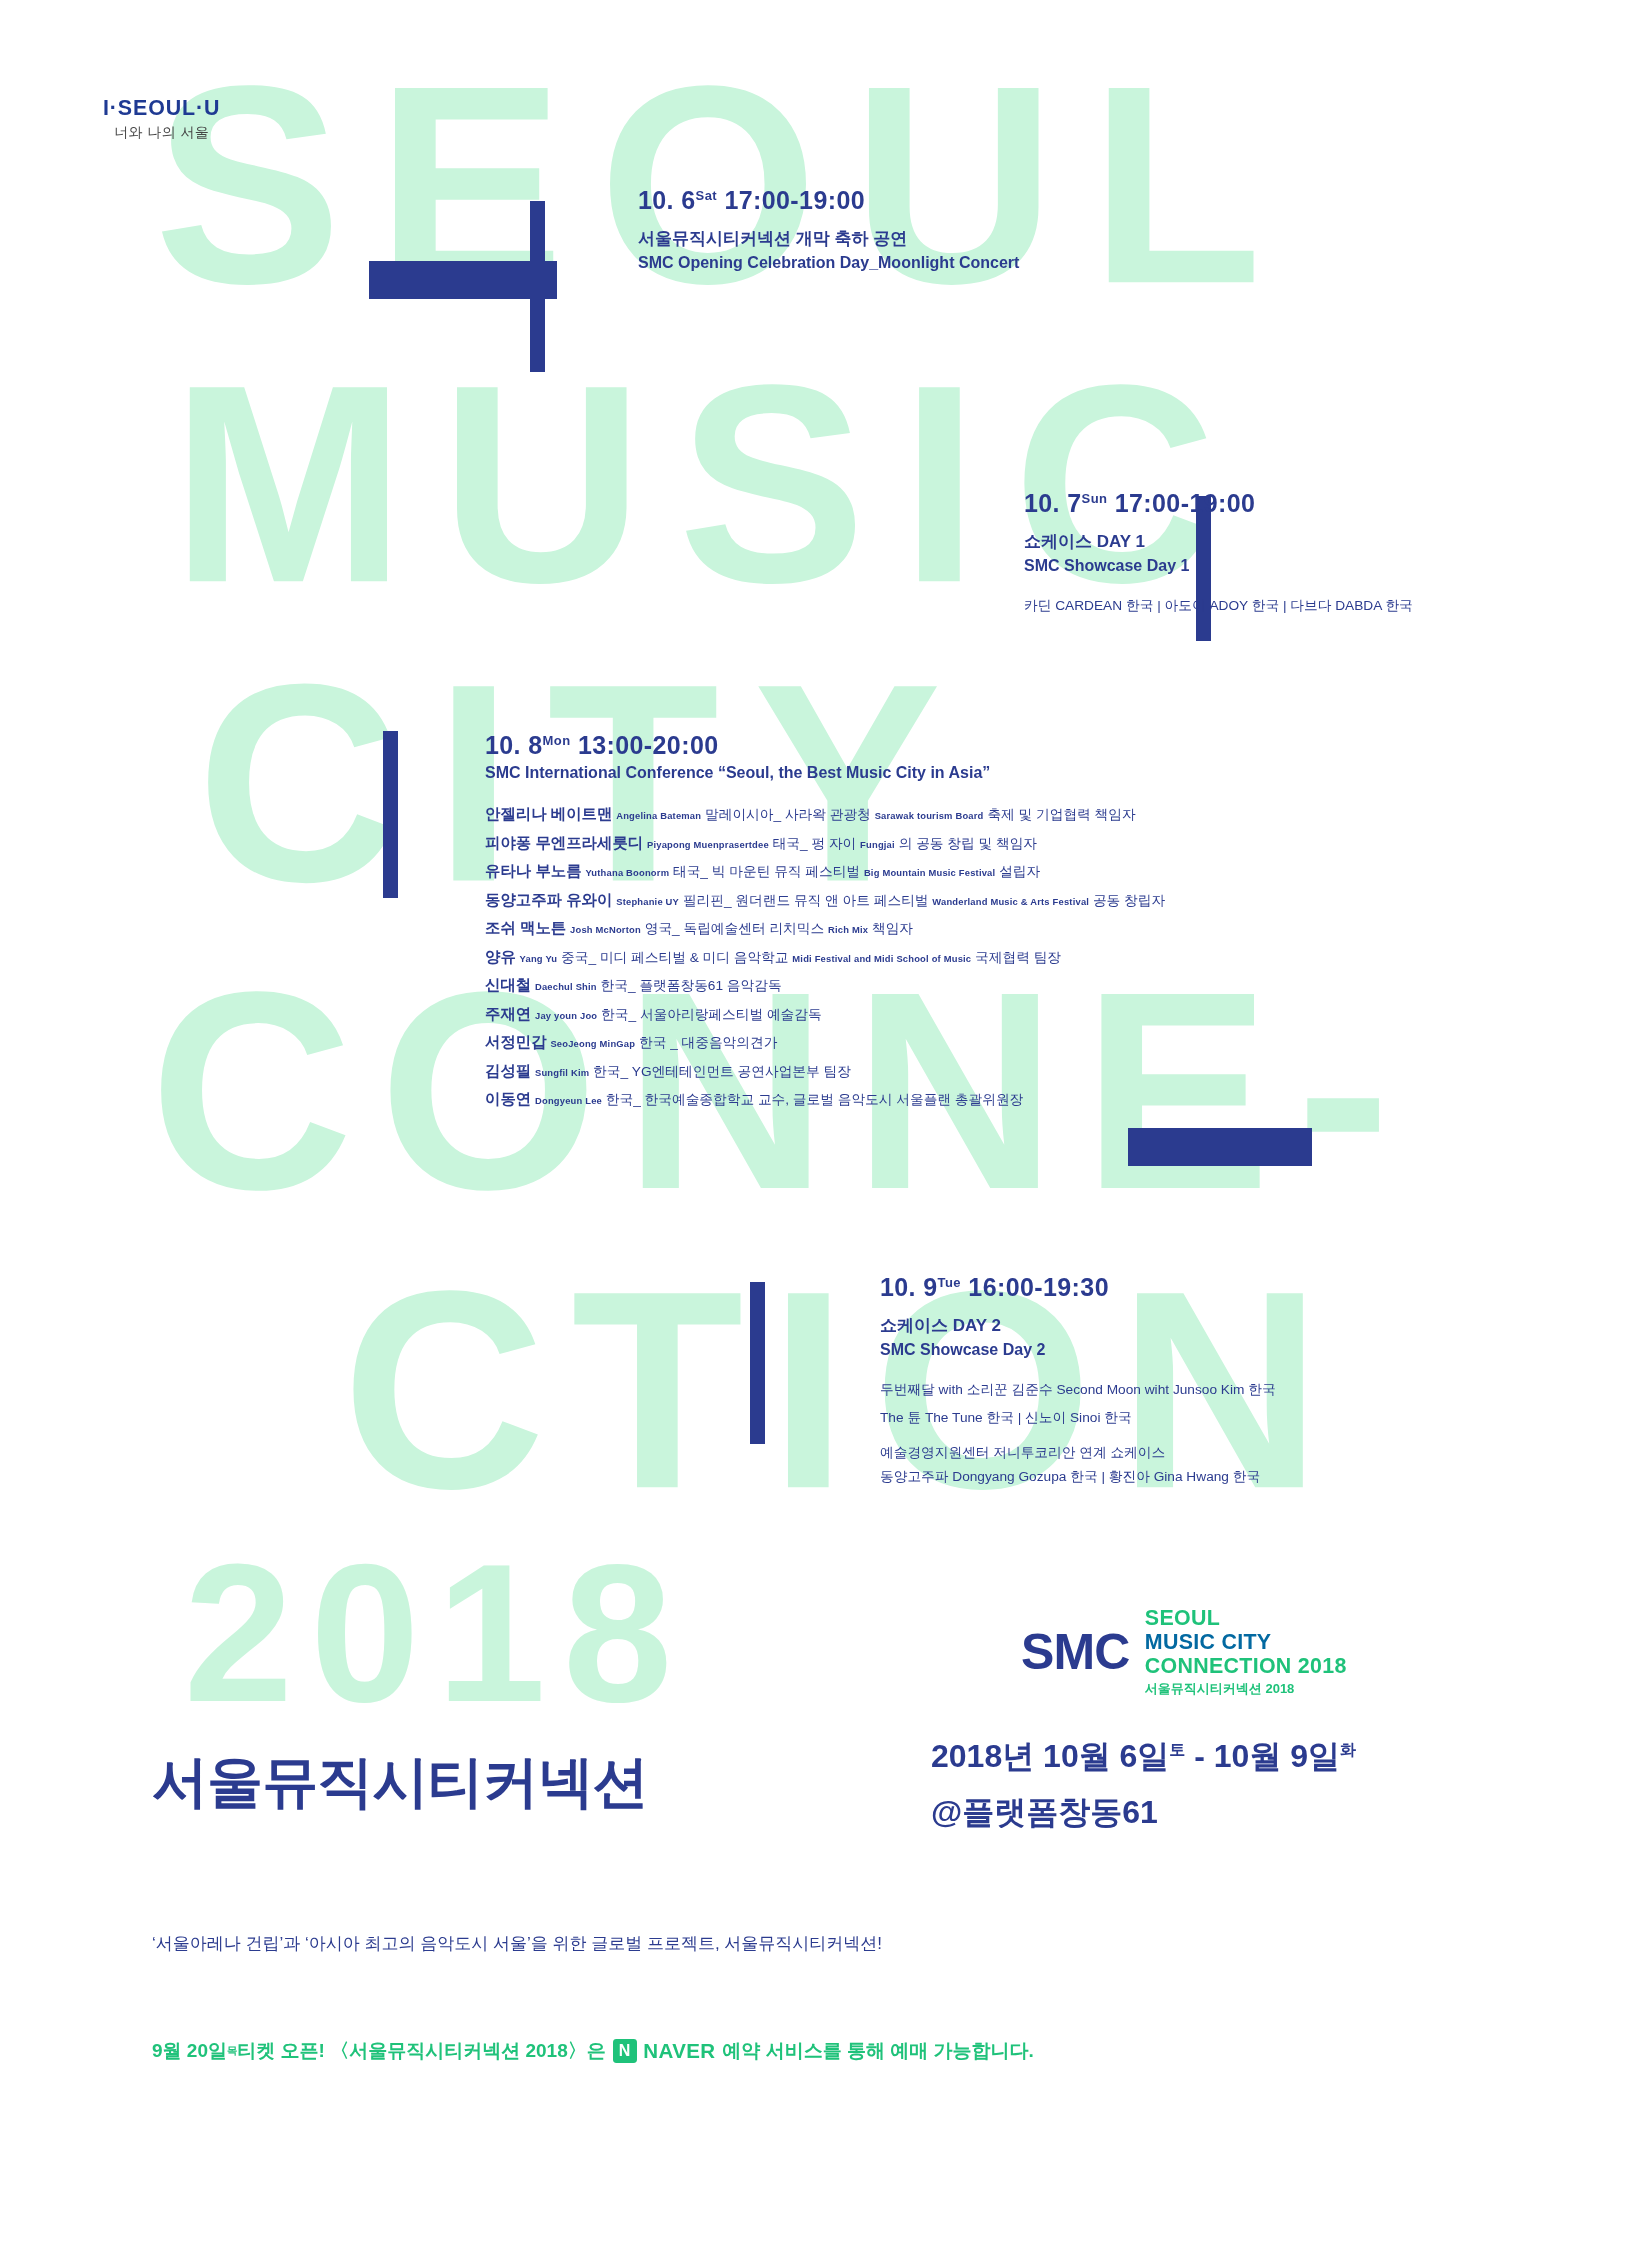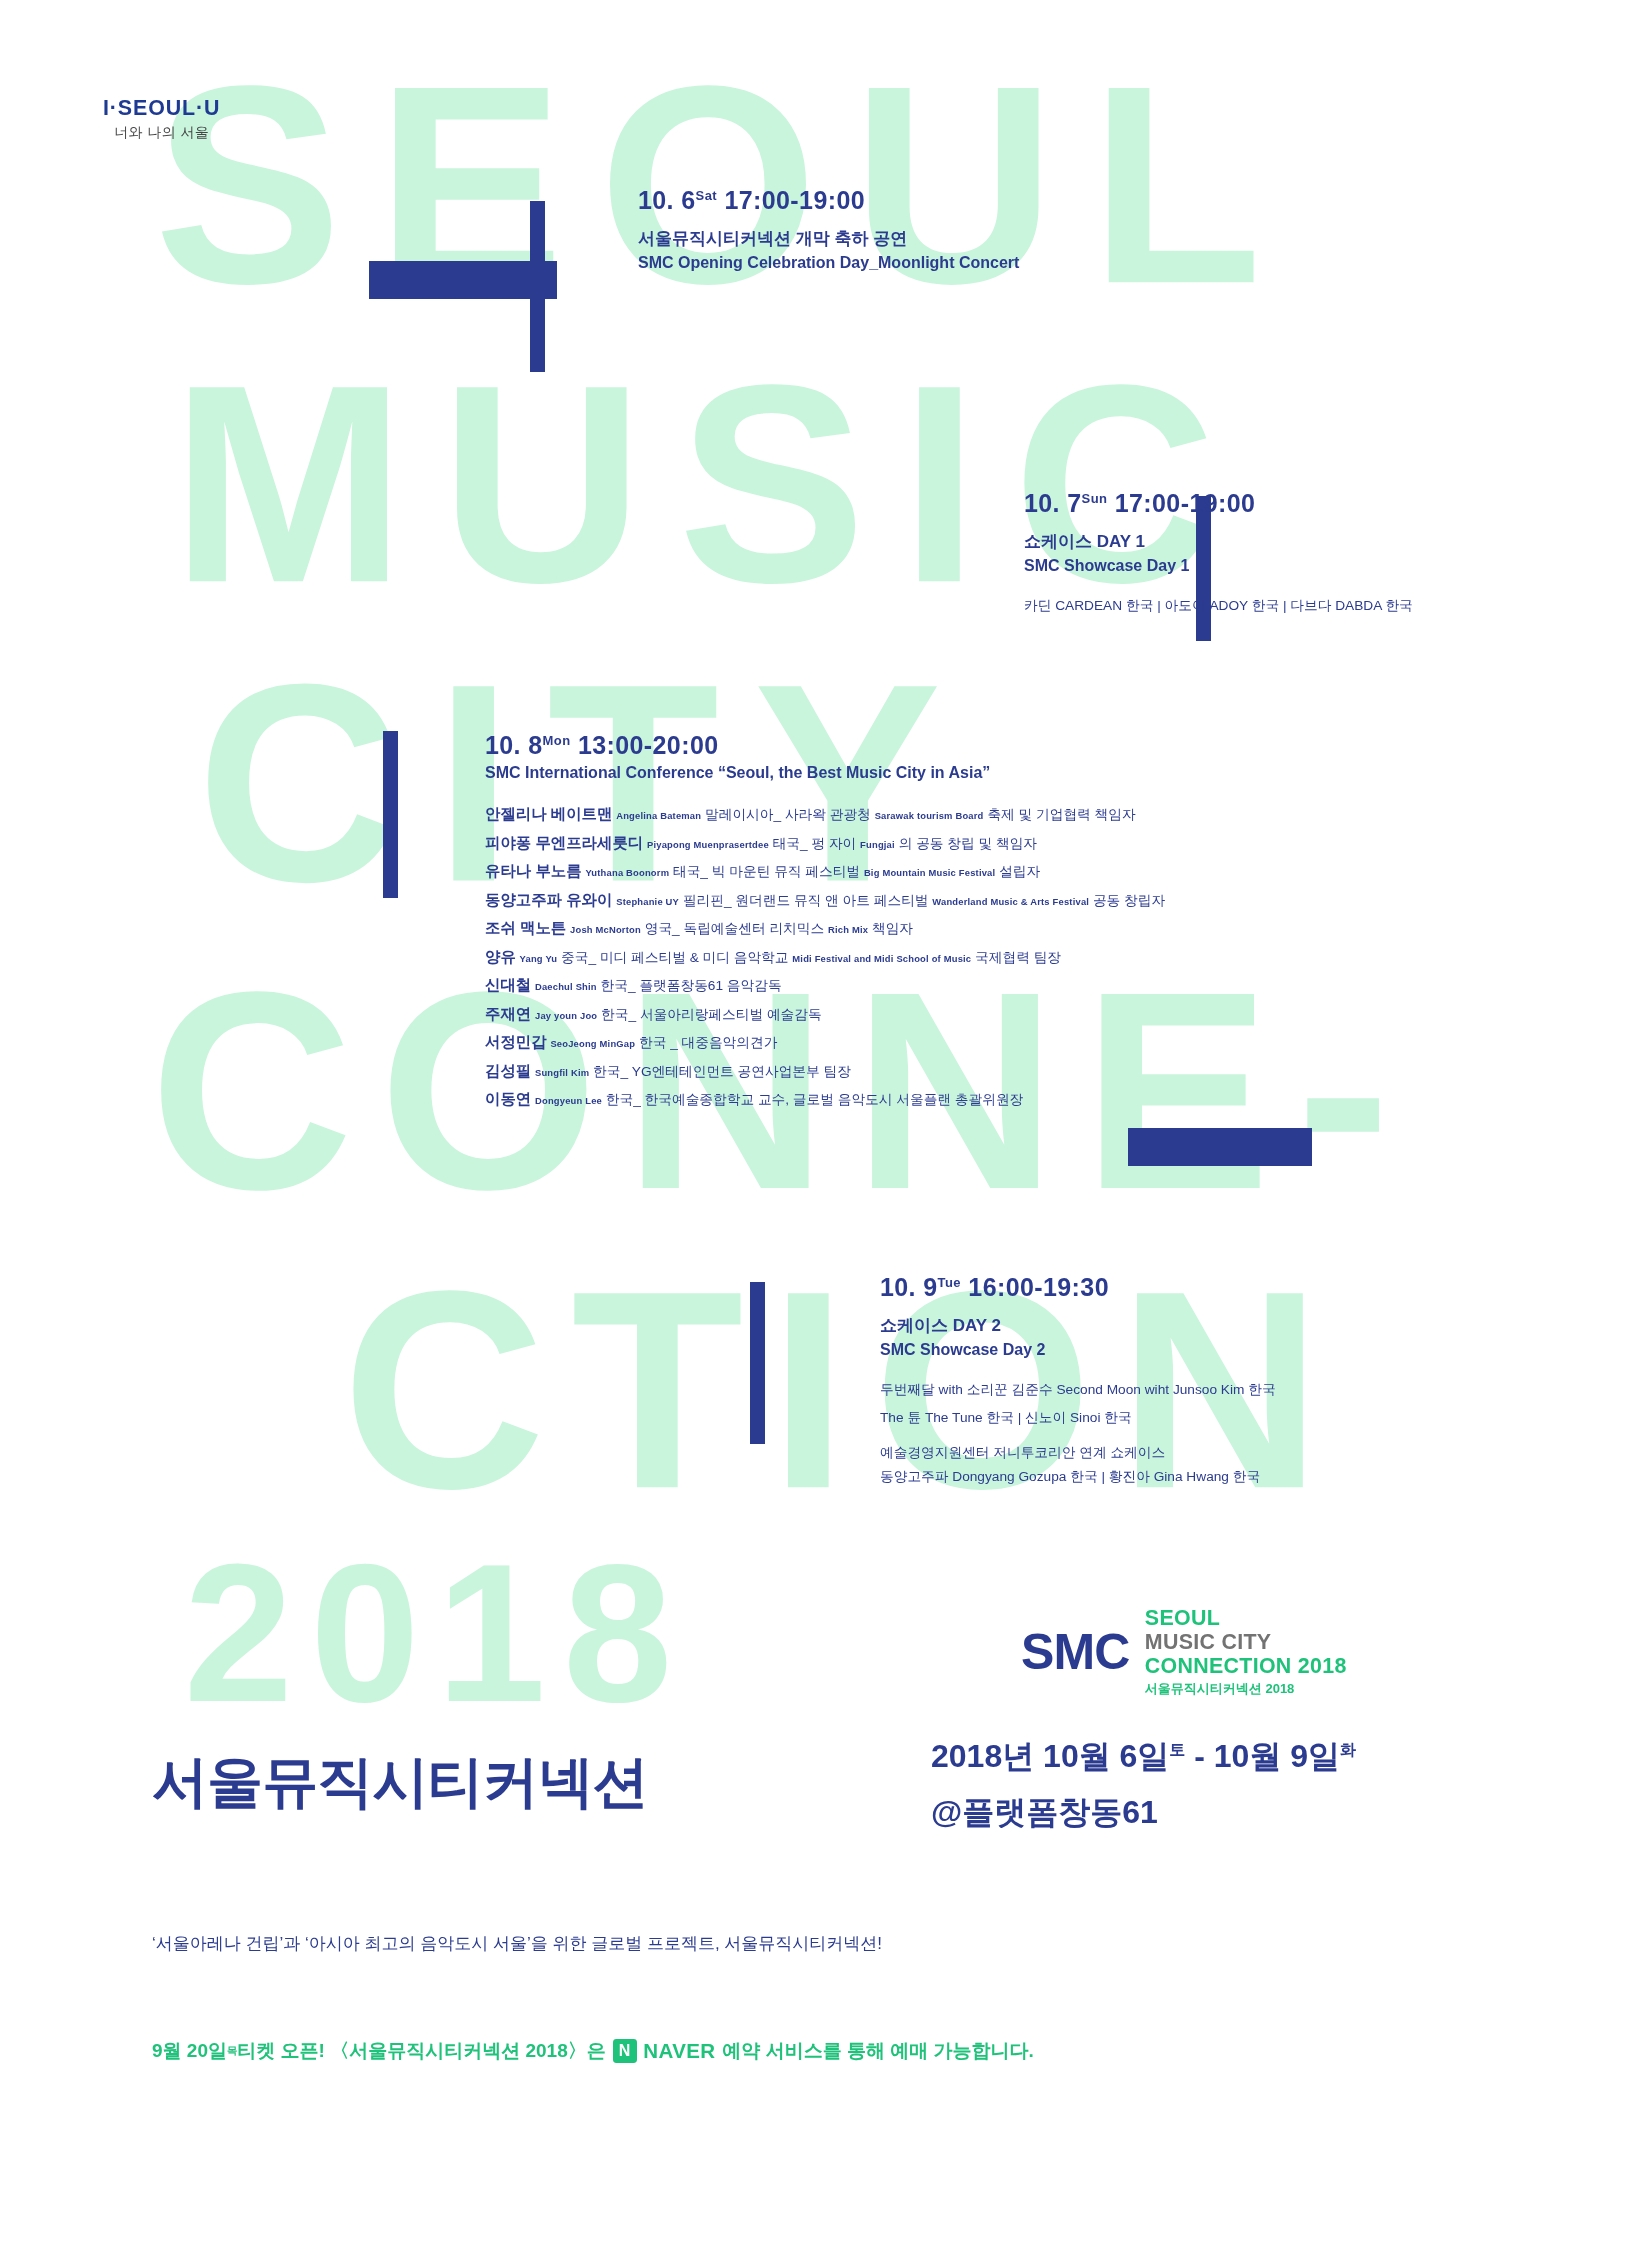--- a/index.html
+++ b/index.html
@@ -162,21 +162,21 @@
   .smc-words {
     line-height: 1.12;
   }
   .smc-words .w {
     font-size: 21.4px;
     font-weight: bold;
     color: #1fc27a;
     letter-spacing: 0.3px;
     white-space: nowrap;
   }
-  .smc-words .w2 { color: #737373; }
+  .smc-words .w2 { color: #0369a1; }
   .smc-words .w3 { color: #1fc27a; }
   .smc-words .kr {
     font-size: 13px;
     font-weight: bold;
     color: #1fc27a;
     margin-top: 3.4px;
   }
 
   
   .main-title {

